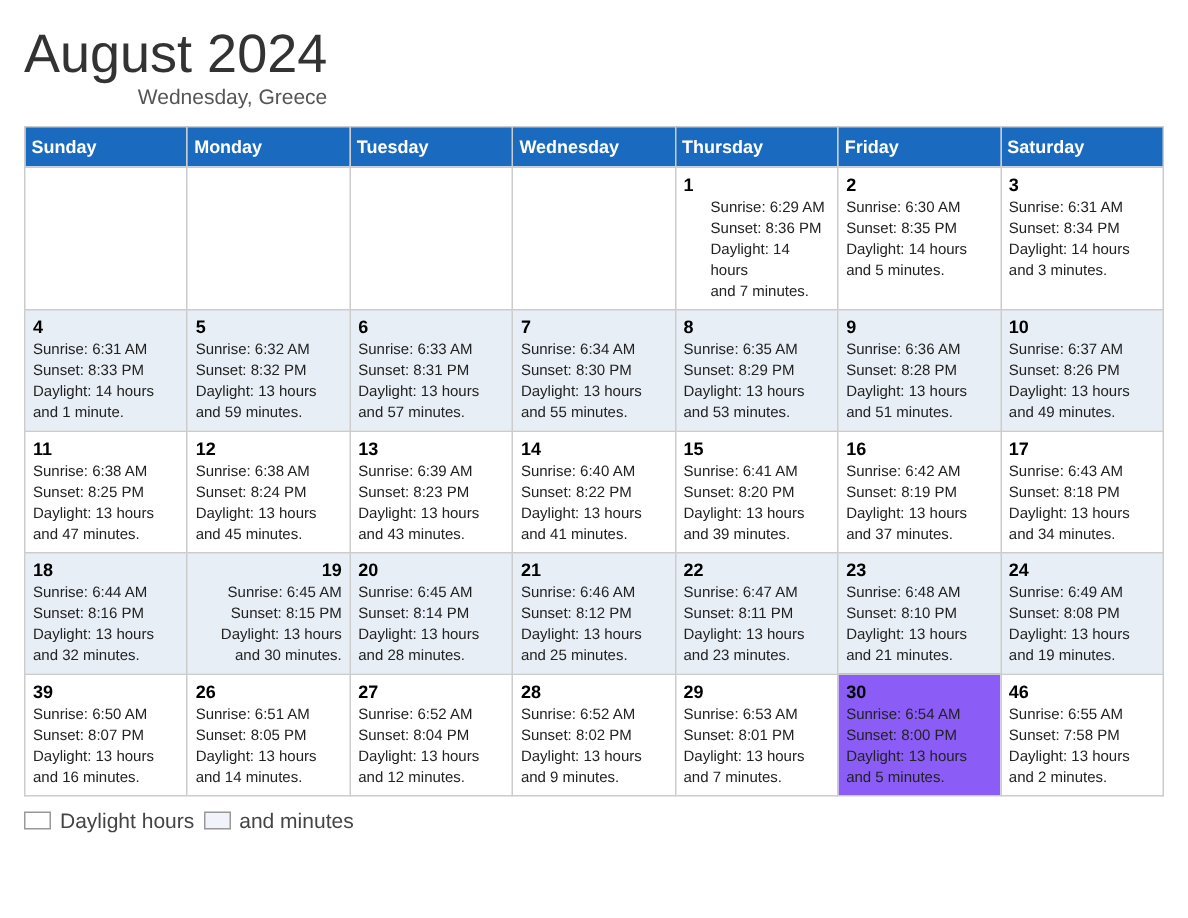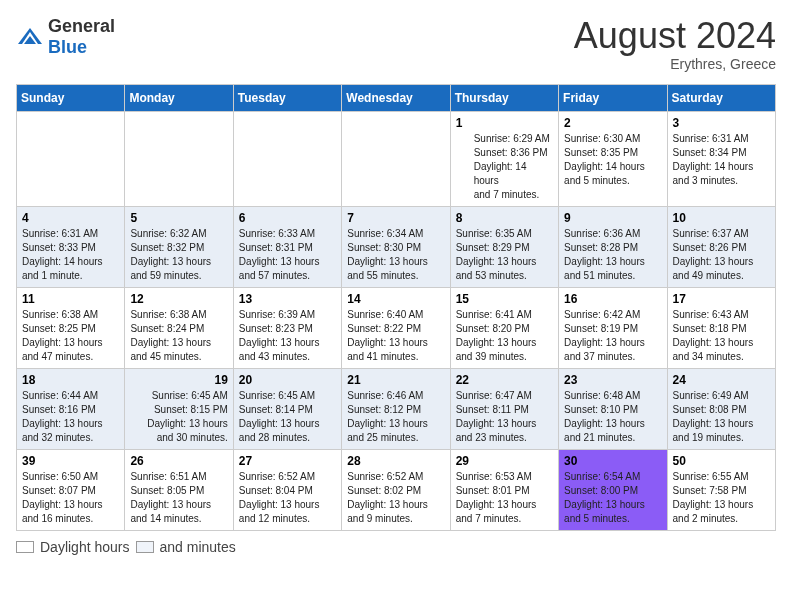--- a/index.html
+++ b/index.html
@@ -97,34 +97,23 @@
       display: inline-block;
     }
     .legend-box.shaded {
       background: #f0f4fa;
     }
   </style>
 </head>
 <body>
 
 <div class="header">
-  <div class="logo">
-    <svg class="logo-icon" viewBox="0 0 28 22" xmlns="http://www.w3.org/2000/svg">
-      <polygon points="14,2 26,18 2,18" fill="#1a6bbf"></polygon>
-      <polygon points="14,6 22,18 6,18" fill="#fff"></polygon>
-      <polygon points="14,10 20,18 8,18" fill="#1a6bbf"></polygon>
-    </svg>
-    <div>
-      <span style="font-size:18px;font-weight:bold;color:#333;">General</span><br>
-      <span style="font-size:18px;font-weight:bold;color:#1a6bbf;">Blue</span>
-    </div>
-  </div>
   <div class="title-block">
     <div class="month-year">August 2024</div>
-    <div class="location">Erythres, Greece</div>
+    <div class="location">Wednesday, Greece</div>
   </div>
 </div>
 
 <table class="calendar">
   <thead>
     <tr>
     <th>Sunday</th>
         <th>Monday</th>
         <th>Tuesday</th>
         <th>Wednesday</th>
@@ -351,21 +340,21 @@
 and 7 minutes.</div>
         </td>
         <td style="background-color: #8b5cf6;">
           <div class="day-number">30</div>
           <div class="day-info" style="white-space: pre-line;">Sunrise: 6:54 AM
 Sunset: 8:00 PM
 Daylight: 13 hours
 and 5 minutes.</div>
         </td>
         <td style="background-color: rgb(255, 255, 255);">
-          <div class="day-number">50</div>
+          <div class="day-number">46</div>
           <div class="day-info" style="white-space: pre-line;">Sunrise: 6:55 AM
 Sunset: 7:58 PM
 Daylight: 13 hours
 and 2 minutes.</div>
         </td>
       </tr>
     </tbody>
 </table>
 
 <div class="legend">

